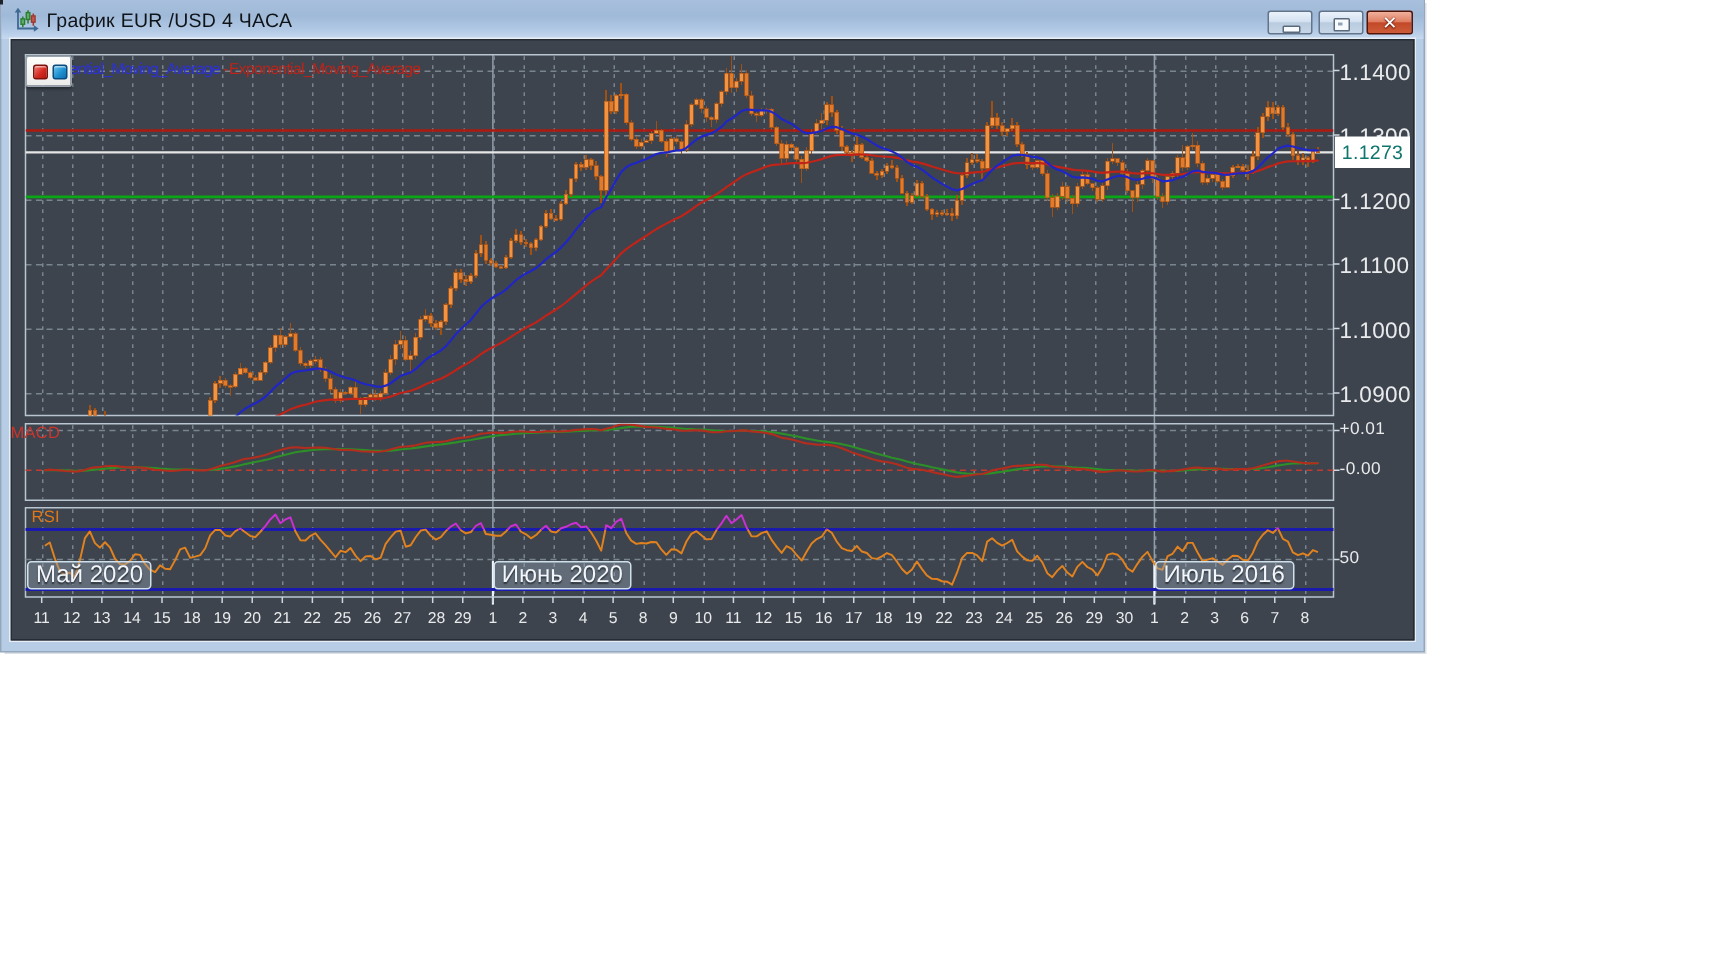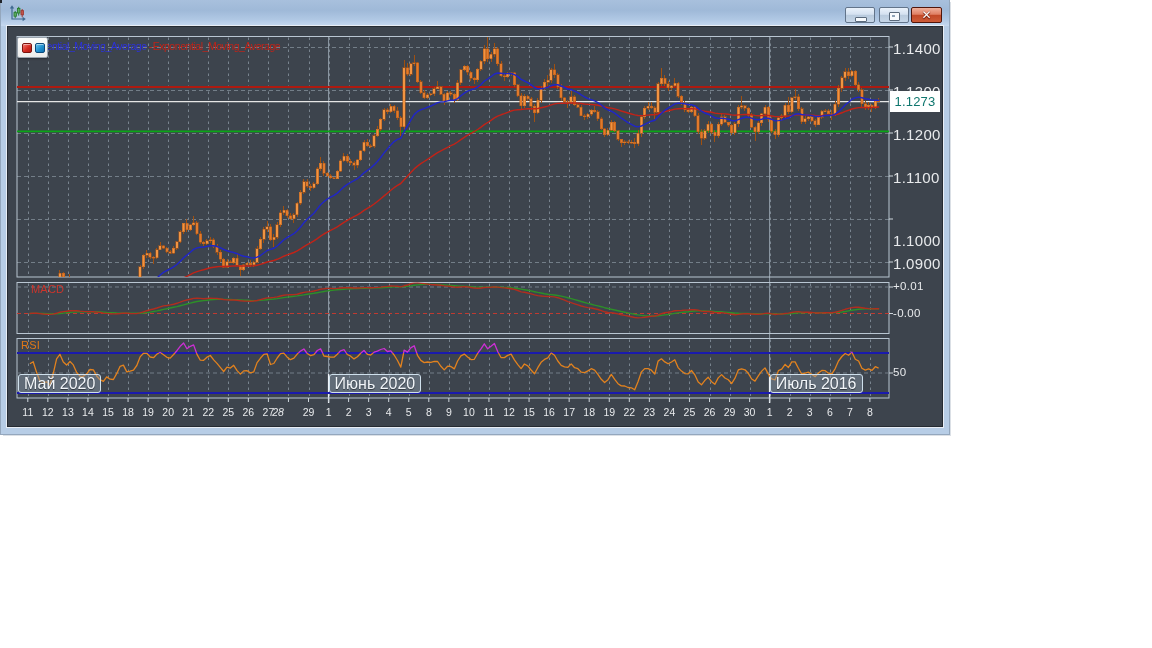--- a/index.html
+++ b/index.html
@@ -67,20 +67,21 @@
         <path d="M3 2.6 V14 H14.6" stroke="#3f6990" stroke-width="1.2" fill="none"></path>
         <path d="M3 0.2 l-2.2 3.2 h4.4 z" fill="#3f6990"></path>
         <path d="M16.8 14 l-3.2 -2.2 v4.4 z" fill="#3f6990"></path>
         <line x1="6.2" y1="6" x2="6.2" y2="13.2" stroke="#2a7d30" stroke-width="1"></line>
         <rect x="5" y="7.6" width="2.4" height="3.6" fill="#5fae63" stroke="#2a7d30" stroke-width="0.9"></rect>
         <line x1="9.7" y1="1.8" x2="9.7" y2="10.6" stroke="#2a7d30" stroke-width="1"></line>
         <rect x="8.5" y="3.4" width="2.4" height="4.6" fill="#5fae63" stroke="#2a7d30" stroke-width="0.9"></rect>
         <line x1="13.2" y1="4" x2="13.2" y2="12.2" stroke="#9e3830" stroke-width="1"></line>
         <rect x="12" y="5.6" width="2.4" height="4.2" fill="#c4574e" stroke="#9e3830" stroke-width="0.9"></rect>
       </svg>
+      <span id="win-title">График EUR /USD  4 ЧАСА</span>
       <div id="btn-min" class="winbtn">
         <div class="glyph"></div>
       </div>
       <div id="btn-max" class="winbtn">
         <div class="glyph"></div>
       </div>
       <div id="btn-close" class="winbtn">
         <div class="glyph">✕</div>
       </div>
     </div>
@@ -872,26 +873,26 @@
   <div id="chipbox" class="ov">
     <div id="chip-fast" class="chip"></div>
     <div id="chip-slow" class="chip"></div>
   </div>
 
   <div id="price-labels">
       <div class="pricelab" style="top: 40px;">1.1400</div>
       <div class="pricelab" style="top: 83px;">1.1300</div>
       <div class="pricelab" style="top: 126px;">1.1200</div>
       <div class="pricelab" style="top: 169px;">1.1100</div>
-      <div class="pricelab" style="top: 212px; margin-top: 20px;">1.1000</div>
+      <div class="pricelab" style="top: 212px;">1.1000</div>
       <div class="pricelab" style="top: 255px;">1.0900</div>
     </div>
   <div id="curprice" style="top: 91.11px;">1.1273</div>
 
-  <span class="indlab" id="macd-label" style="left:31px;top:283px;color:#cc352c;">MACD</span>
+  <span class="indlab" id="macd-label" style="left:7px;top:283px;color:#cc352c;">MACD</span>
   <span class="indlab" id="rsi-label" style="left:21px;top:339px;color:#e07818;">RSI</span>
   <div id="macd-axis">
       <div class="axlab" style="top: 280px;">+0.01</div>
       <div class="axlab" style="top: 306.5px;">-0.00</div>
     </div>
   <div id="rsi-axis">
       <div class="axlab" style="top: 366px;">50</div>
     </div>
   <div id="date-labels">
       <div class="datelab" style="left: 27.8px;">11</div>
@@ -900,21 +901,21 @@
       <div class="datelab" style="left: 87.95px;">14</div>
       <div class="datelab" style="left: 108px;">15</div>
       <div class="datelab" style="left: 128.05px;">18</div>
       <div class="datelab" style="left: 148.1px;">19</div>
       <div class="datelab" style="left: 168.15px;">20</div>
       <div class="datelab" style="left: 188.2px;">21</div>
       <div class="datelab" style="left: 208.25px;">22</div>
       <div class="datelab" style="left: 228.3px;">25</div>
       <div class="datelab" style="left: 248.35px;">26</div>
       <div class="datelab" style="left: 268.4px;">27</div>
-      <div class="datelab" style="left: 278px; font-style: italic;">28</div>
+      <div class="datelab" style="left: 291px;">28</div>
       <div class="datelab" style="left: 308.5px;">29</div>
       <div class="datelab" style="left: 328.55px;">1</div>
       <div class="datelab" style="left: 348.6px;">2</div>
       <div class="datelab" style="left: 368.65px;">3</div>
       <div class="datelab" style="left: 388.7px;">4</div>
       <div class="datelab" style="left: 408.75px;">5</div>
       <div class="datelab" style="left: 428.8px;">8</div>
       <div class="datelab" style="left: 448.85px;">9</div>
       <div class="datelab" style="left: 468.9px;">10</div>
       <div class="datelab" style="left: 488.95px;">11</div>

